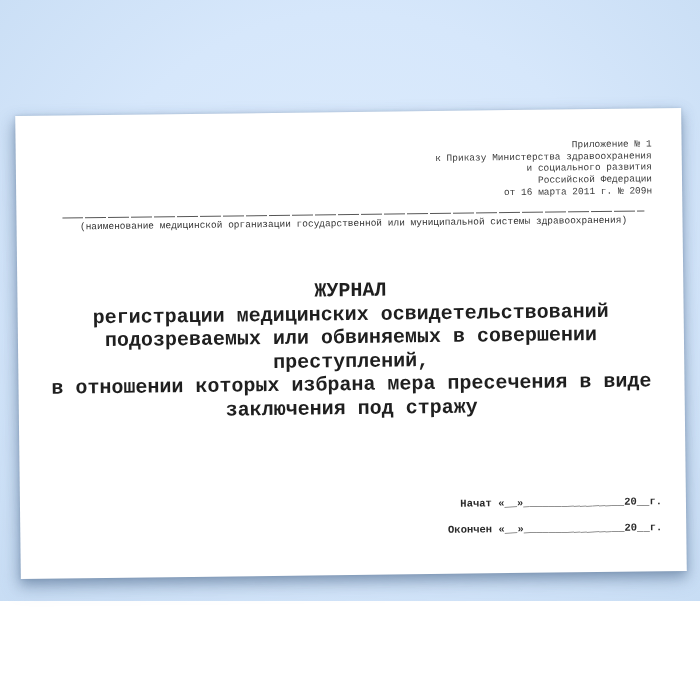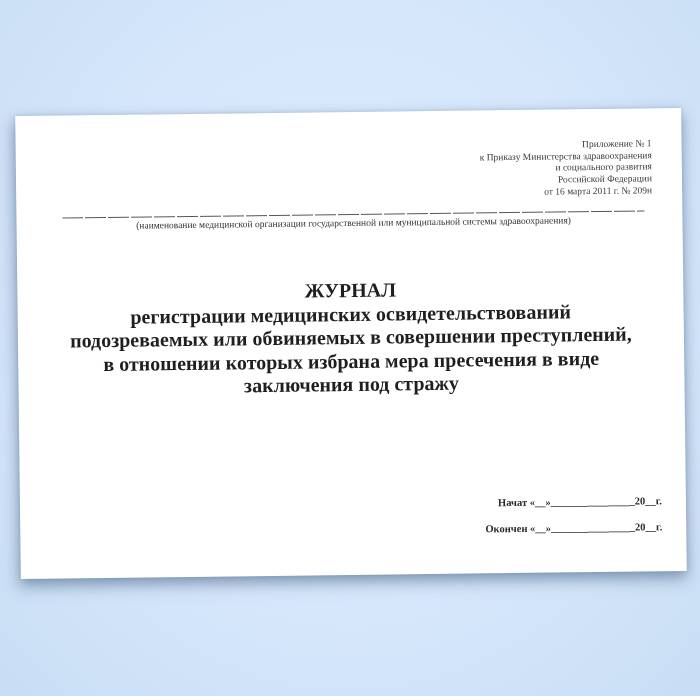--- a/index.html
+++ b/index.html
@@ -8,22 +8,23 @@
   }
   body {
     width: 700px;
     height: 700px;
     overflow: hidden;
     font-family: "Liberation Serif", "DejaVu Serif", serif;
   }
   .scene {
     position: relative;
     width: 700px;
-    height: 696px;
+    height: 601px;
     background: radial-gradient(ellipse at 50% 45%, #ddecfd 0%, #d6e7fb 55%, #c8ddf4 100%);
+    font-family: Liberation Mono, monospace;
   }
   .page {
     position: absolute;
     left: 18px;
     top: 112px;
     width: 666px;
     height: 463px;
     background: #ffffff;
     transform: rotate(-0.7deg);
     transform-origin: 50% 50%;

